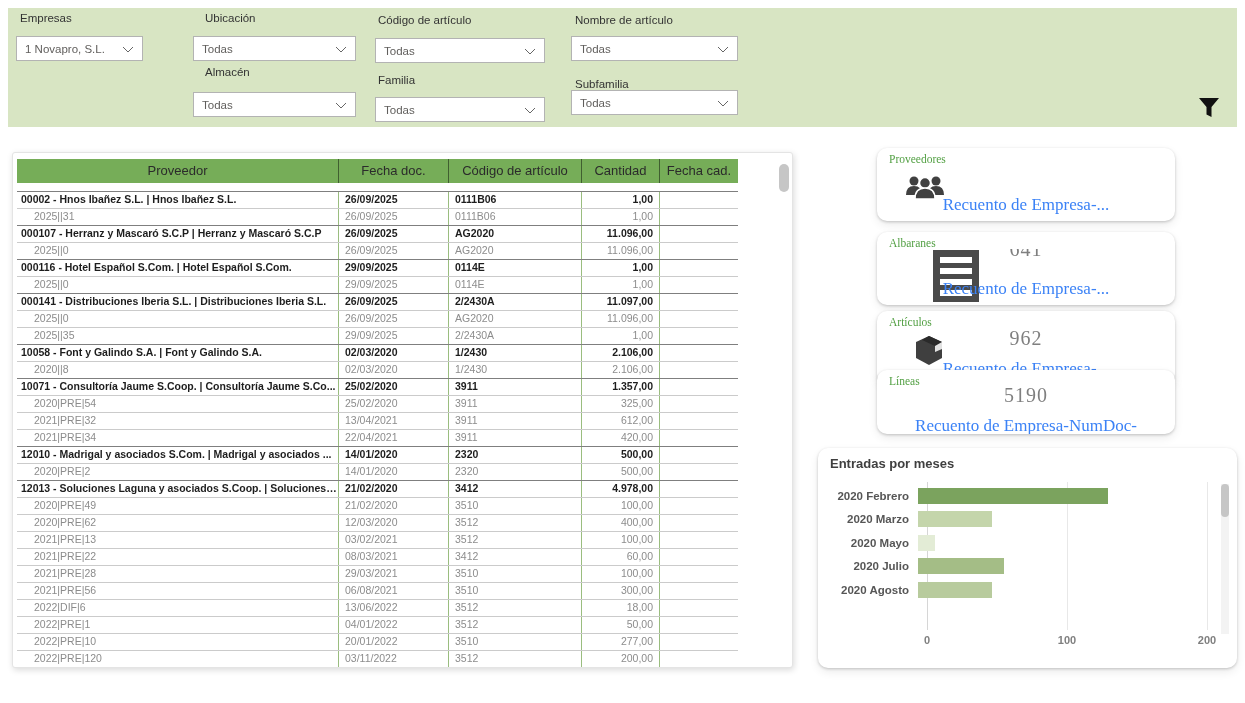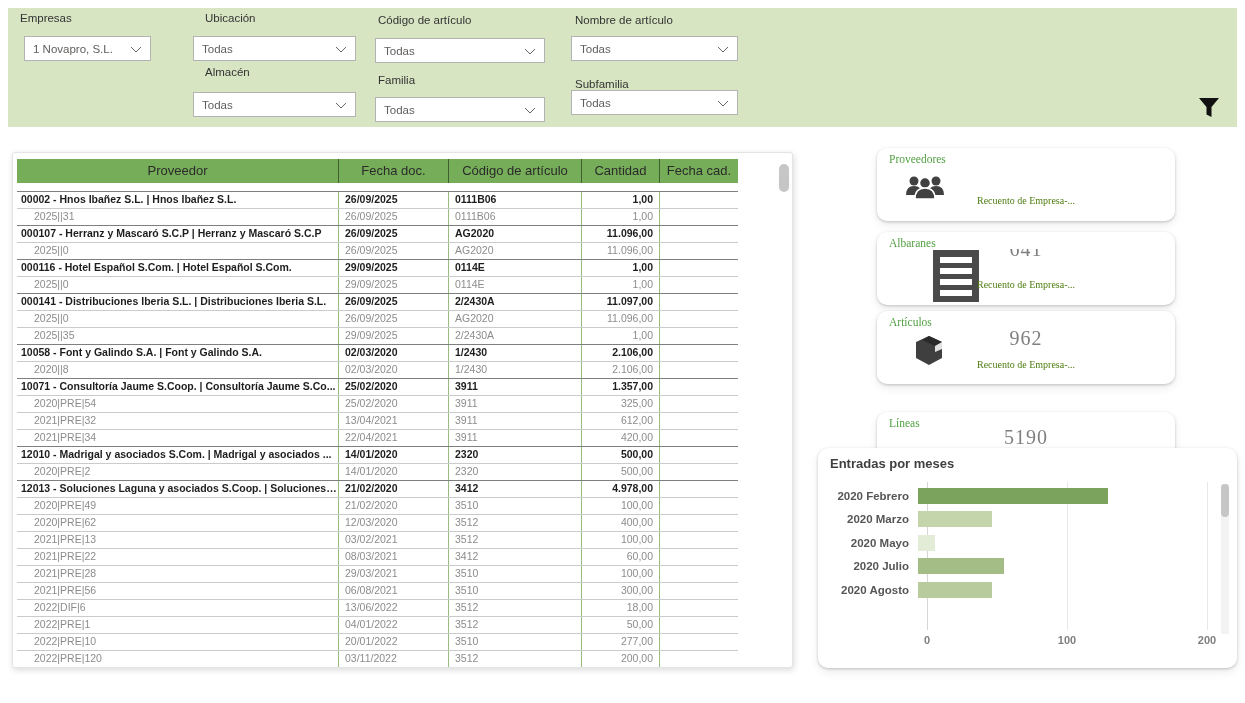--- a/index.html
+++ b/index.html
@@ -41,21 +41,21 @@
            border-radius:5px;cursor:pointer;}
 
   
   .kpi-card{position:absolute;left:877px;width:298px;background:#fff;border-radius:10px;
             box-shadow:0 1px 3px rgba(0,0,0,.2),0 4px 10px rgba(0,0,0,.08);overflow:hidden;font-family:Liberation Serif, serif;}
   .kpi-title{position:absolute;left:12px;top:5px;font-size:11.5px;color:#53a044;}
   .kpi-value-wrap{position:absolute;left:0;right:0;text-align:center;}
   .kpi-value{font-size:20px;color:#7f7f7f;letter-spacing:1px;}
   .clip{height:15px;overflow:hidden;}
   .clip .kpi-value{display:block;margin-top:-11px;}
-  .kpi-link{position:absolute;left:0;right:0;text-align:center;font-size:10px;color:#4d7c0f;
+  .kpi-link{position:absolute;left:0;right:0;text-align:center;font-size:17px;color:#3b82f6;
             white-space:nowrap;}
   .kpi-icon{position:absolute;}
 
   
   .chart-card{position:absolute;left:818px;top:448px;width:419px;height:220px;background:#fff;
               border-radius:10px;box-shadow:0 1px 3px rgba(0,0,0,.2),0 4px 10px rgba(0,0,0,.08);
               overflow:hidden;}
   .chart-title{position:absolute;left:12px;top:8px;font-size:13px;font-weight:bold;color:#3f3f3f;}
   .gridline{position:absolute;top:34px;height:148px;width:1px;background:#e8e8e8;}
   .bar-rows{position:absolute;left:0;top:36px;width:400px;}
@@ -70,21 +70,21 @@
   .cscroll-thumb{position:absolute;left:403px;top:36px;width:8px;height:33px;background:#c6c6c6;
                  border-radius:4px;cursor:pointer;}
 </style>
 </head>
 <body>
 
 <div class="stage">
 
   <div class="filter-bar">
     <div class="f-label" style="left:12px;top:4px;">Empresas</div>
-    <div class="dropdown" style="left:16px;top:28px;width:127px;">
+    <div class="dropdown" style="left:8px;top:28px;width:127px;">
       <span class="dd-value">1 Novapro, S.L.</span>
       <span><svg width="12" height="8">
             <path d="M1 1 L6 6 L11 1" stroke="#666" stroke-width="1" fill="none"></path>
           </svg></span>
     </div>
 
     <div class="f-label" style="left:197px;top:4px;">Ubicación</div>
     <div class="dropdown" style="left:185px;top:28px;width:163px;">
       <span class="dd-value">Todas</span>
       <span><svg width="12" height="8">
@@ -396,21 +396,21 @@
       <svg width="36" height="36" viewBox="0 0 36 36">
         <path d="M18 3 L31 9 L31 25 L18 32 L5 25 L5 9 Z" fill="#3f3f3f"></path>
         <path d="M18 3 L31 9 L24 13 L11 7 Z" fill="#2a2a2a"></path>
         <path d="M24 13 L31 9 L31 16 L24 19 Z" fill="#ffffff" opacity="0.85"></path>
       </svg>
     </div>
     <div class="kpi-value-wrap" style="top:16px;"><span class="kpi-value">962</span></div>
     <div class="kpi-link" style="top:48px;">Recuento de Empresa-...</div>
   </div>
 
-  <div class="kpi-card" style="top:412px;height:64px;">
+  <div class="kpi-card" style="top:370px;height:64px;">
     <div class="kpi-title">Líneas</div>
     <div class="kpi-value-wrap" style="top:14px;"><span class="kpi-value">5190</span></div>
     <div class="kpi-link" style="top:46px;">Recuento de Empresa-NumDoc-</div>
   </div>
 
   <div class="chart-card">
     <div class="chart-title">Entradas por meses</div>
     <div class="gridline" style="left:109px;background:#d6d6d6;"></div>
     <div class="gridline" style="left:249px;"></div>
     <div class="gridline" style="left:389px;"></div>

